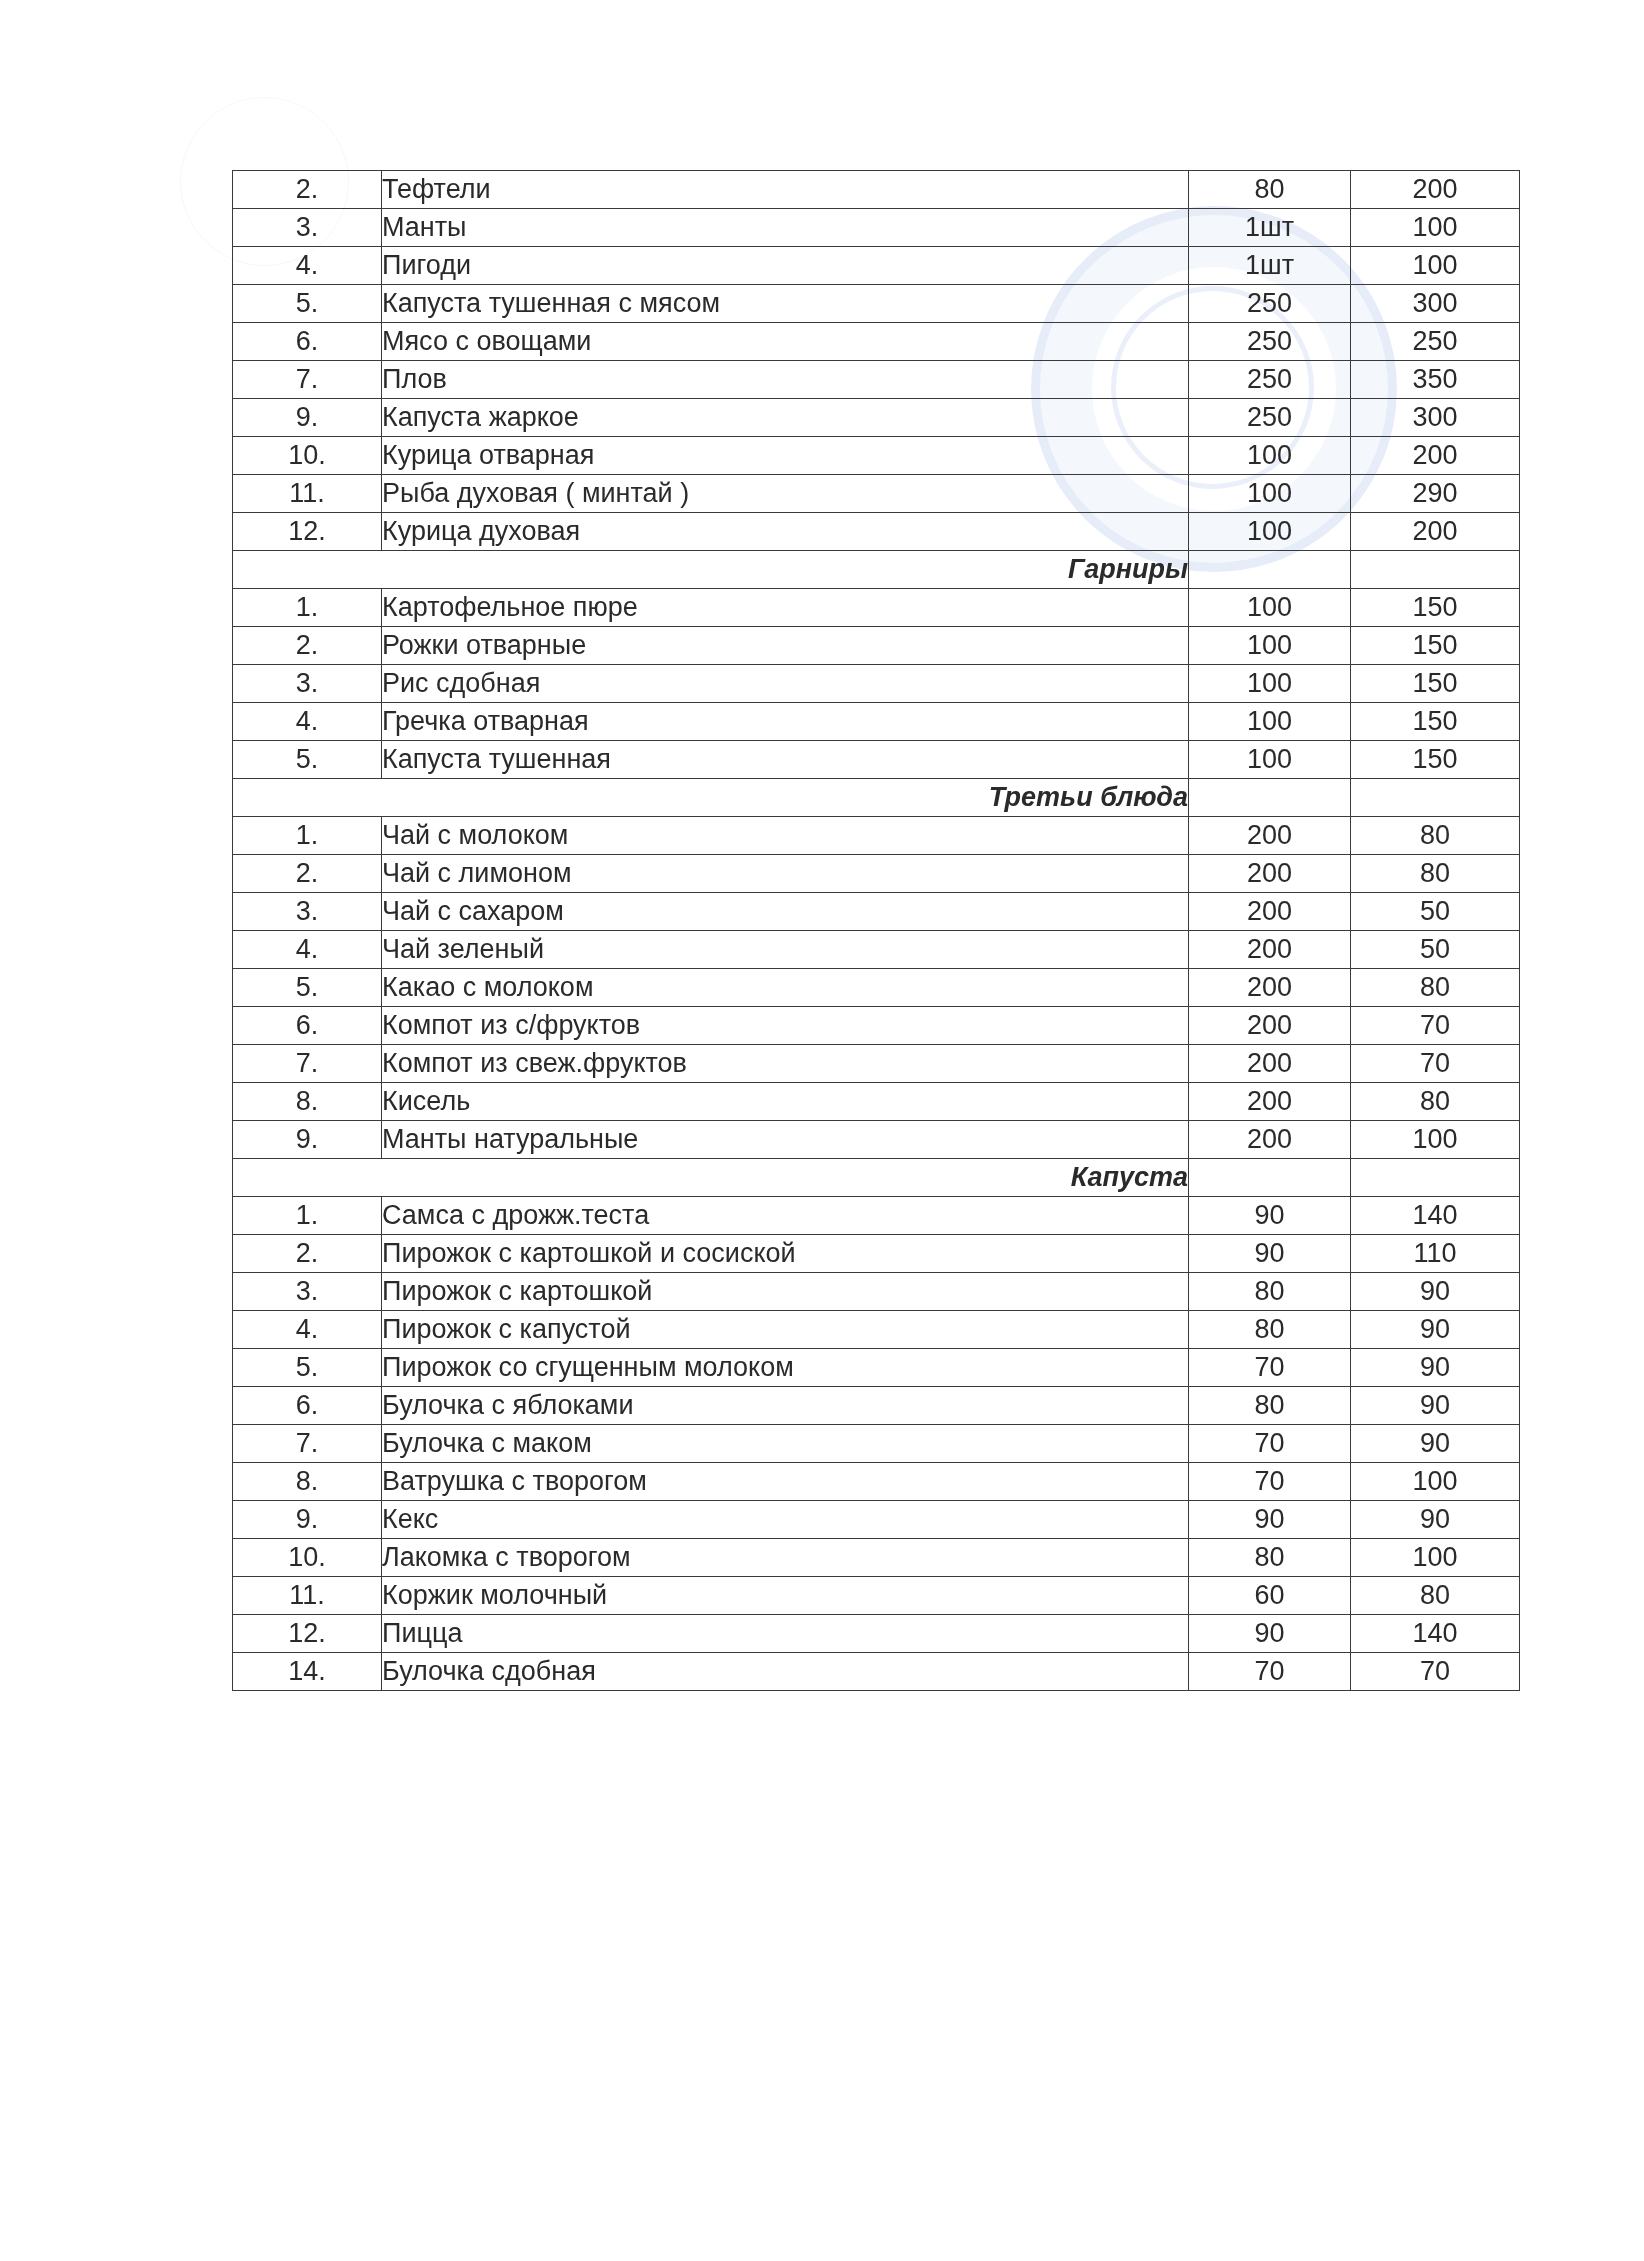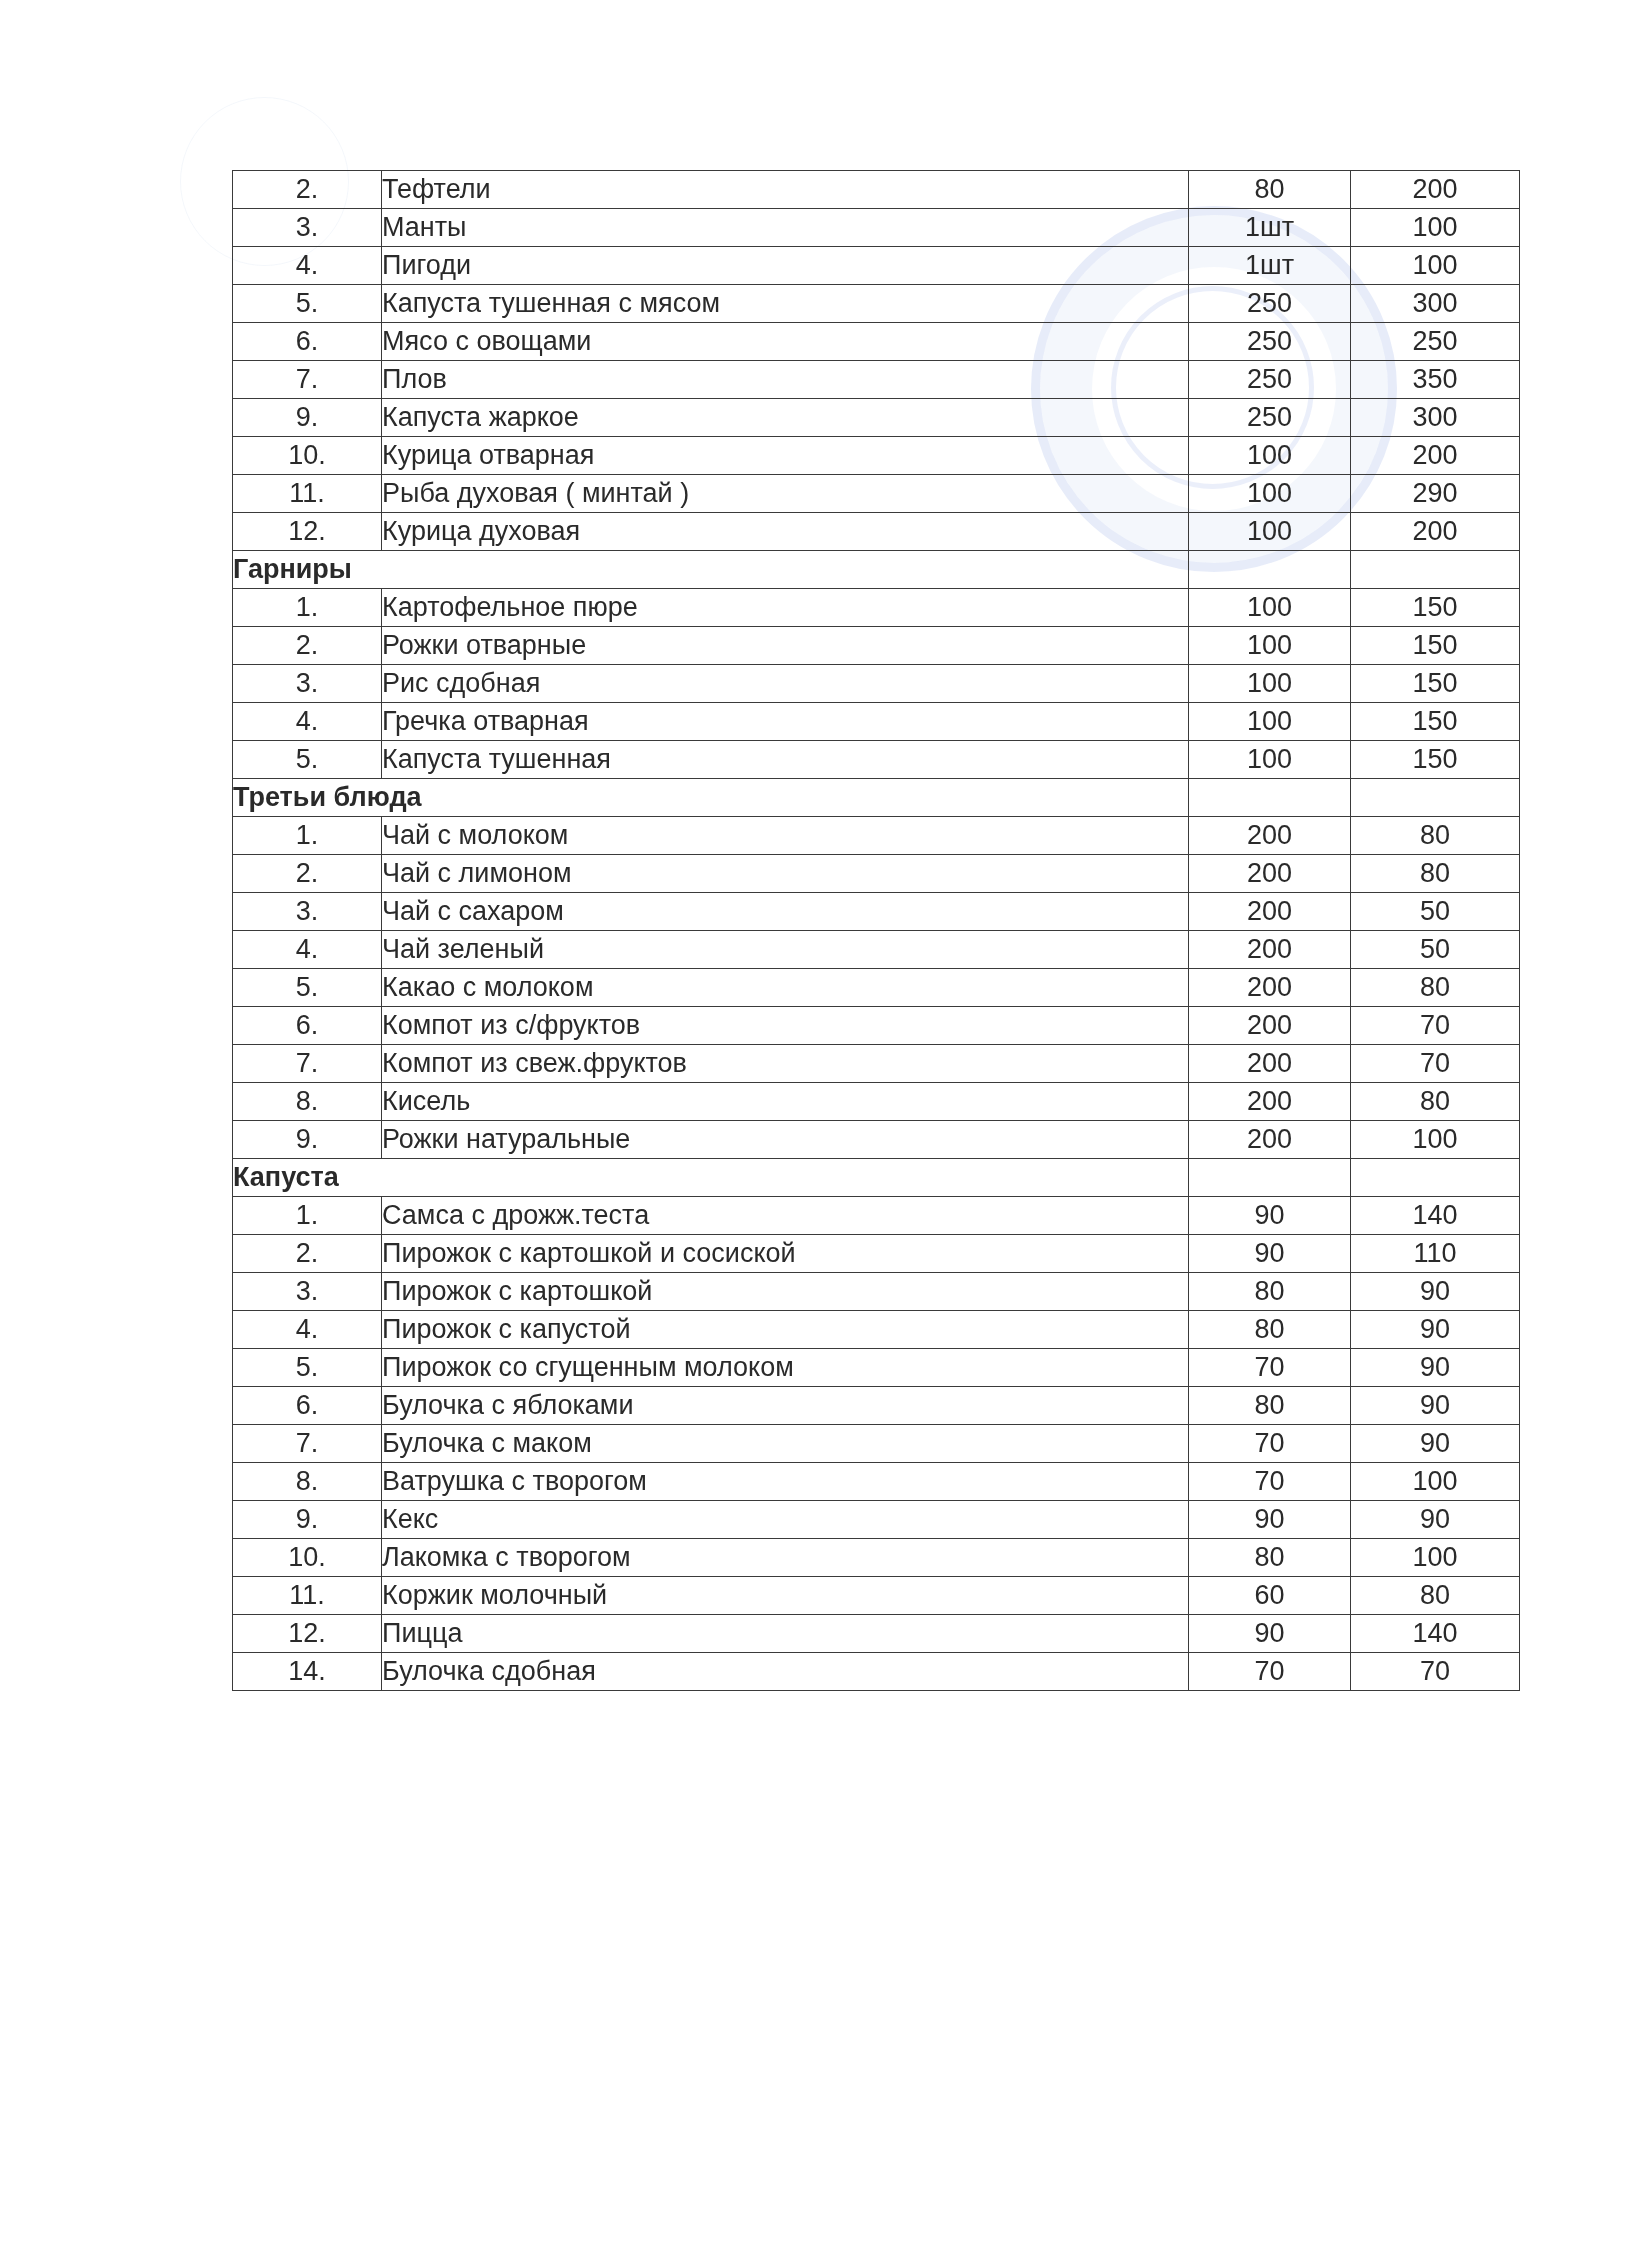--- a/index.html
+++ b/index.html
@@ -28,21 +28,21 @@
     border: 1.9px solid #3a3a3a; height: 37px; padding: 0; font-size: 27px; line-height: 1;
     vertical-align: middle;
   }
   col.c-num { width: 149px; }
   col.c-name { width: 807px; }
   col.c-qty { width: 162px; }
   col.c-price { width: 169px; }
   td.num { text-align: center; padding-top: 7.7px; }
   td.name { padding-left: 9px; padding-top: 9px; }
   td.qty, td.price { text-align: center; vertical-align: top; padding-top: 3.9px; font-size: 26px; }
-  td.section { text-align: left; font-weight: bold; padding-top: 3.9px; }
+  td.section { text-align: right; font-weight: bold; padding-top: 3.9px; font-style: italic; }
 </style>
 </head>
 <body>
 
 <div class="faint-circle"></div>
 <div class="stamp">
   <div class="stamp-inner"></div>
 </div>
 
 <table class="menu">
@@ -196,21 +196,21 @@
         <td class="price">70</td>
       </tr>
       <tr>
         <td class="num">8.</td>
         <td class="name">Кисель</td>
         <td class="qty">200</td>
         <td class="price">80</td>
       </tr>
       <tr>
         <td class="num">9.</td>
-        <td class="name">Рожки натуральные</td>
+        <td class="name">Манты натуральные</td>
         <td class="qty">200</td>
         <td class="price">100</td>
       </tr>
       <tr>
         <td colspan="2" class="section">Капуста</td>
         <td></td>
         <td></td>
       </tr>
       <tr>
         <td class="num">1.</td>

